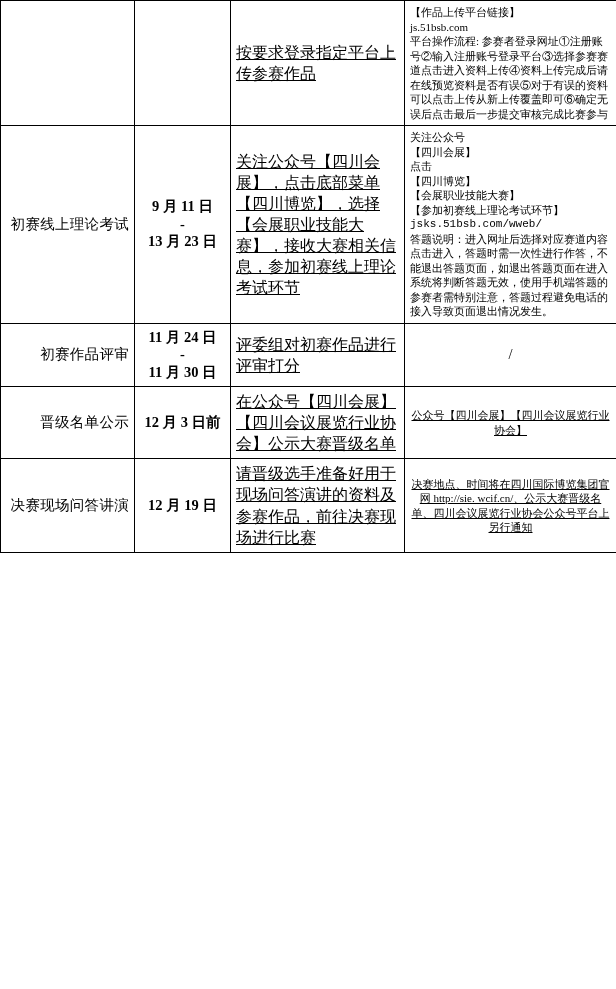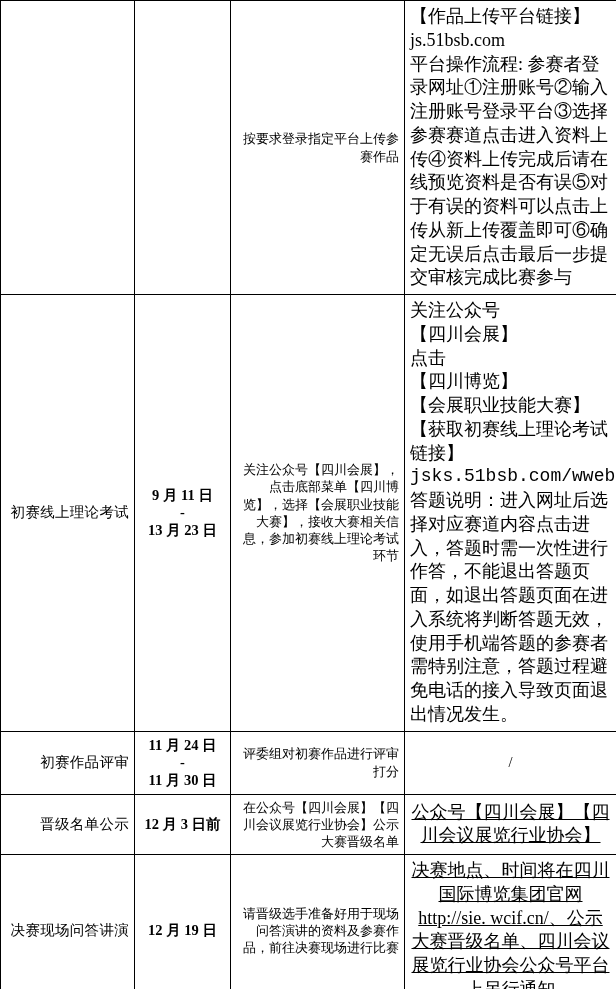--- a/index.html
+++ b/index.html
@@ -49,26 +49,27 @@
     font-weight: bold;
   }
   .cell-date .line {
     display: block;
   }
   .cell-date .dash {
     display: block;
     line-height: 1.1;
   }
   .cell-task {
-    text-align: right;
-    font-size: 13px;
+    text-align: left;
+    font-size: 16px;
+    text-decoration: underline;
   }
   .cell-note {
     text-align: left;
-    font-size: 18px;
+    font-size: 11px;
     vertical-align: top;
   }
   .cell-note.centered {
     text-align: center;
     vertical-align: middle;
     text-decoration: underline;
   }
   .cell-note p {
     margin: 0;
   }
@@ -116,21 +117,21 @@
           <span class="dash">-</span>
           <span class="line">13 月 23 日</span>
         </td>
         <td class="cell-task">关注公众号【四川会展】，点击底部菜单【四川博览】，选择【会展职业技能大赛】，接收大赛相关信息，参加初赛线上理论考试环节</td>
         <td class="cell-note note-block">
           <p>关注公众号</p>
           <p>【四川会展】</p>
           <p>点击</p>
           <p>【四川博览】</p>
           <p>【会展职业技能大赛】</p>
-          <p>【获取初赛线上理论考试链接】</p>
+          <p>【参加初赛线上理论考试环节】</p>
           <p class="url">jsks.51bsb.com/wweb/</p>
           <p>答题说明：进入网址后选择对应赛道内容点击进入，答题时需一次性进行作答，不能退出答题页面，如退出答题页面在进入系统将判断答题无效，使用手机端答题的参赛者需特别注意，答题过程避免电话的接入导致页面退出情况发生。</p>
         </td>
       </tr>
 
       <tr>
         <td class="cell-stage">初赛作品评审</td>
         <td class="cell-date">
           <span class="line">11 月 24 日</span>
           <span class="dash">-</span>

